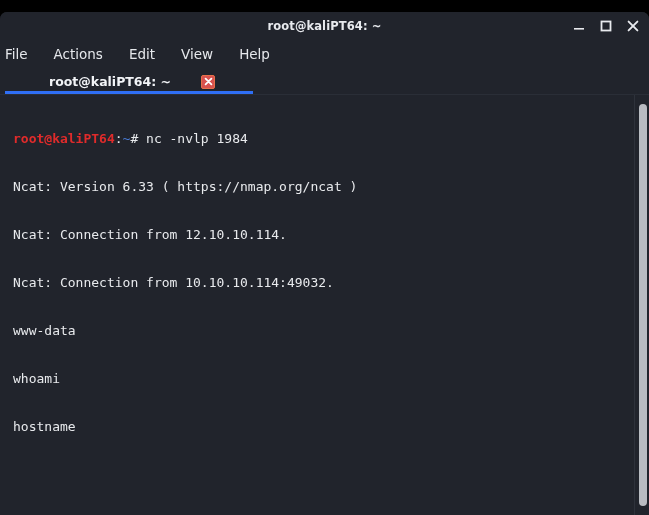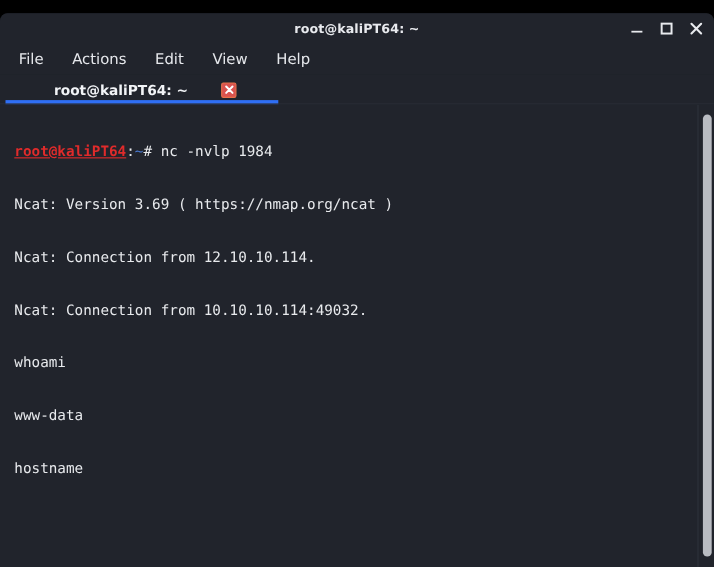--- a/index.html
+++ b/index.html
@@ -58,21 +58,21 @@
     position: relative;
     cursor: default;
   }
   .wc svg { display: block; }
 
   
   .menubar {
     height: 28px;
     display: flex;
     align-items: center;
-    padding-left: 15px;
+    padding-left: 3px;
     gap: 22px;
     background: #21242c;
   }
   .menu-item {
     font-family: "DejaVu Sans", sans-serif;
     font-size: 13.5px;
     color: #e6e8ec;
     cursor: default;
     user-select: none;
     padding: 1px 2px;
@@ -146,21 +146,21 @@
     bottom: 0;
     padding: 4px 0 0 13px;
     box-sizing: border-box;
     font-family: "DejaVu Sans Mono", monospace;
     font-size: 13px;
     line-height: 16px;
     color: #e8eaed;
     white-space: pre;
   }
   .line { height: 16px; }
-  .c-red   { color: #e02b2b; font-weight: bold; text-decoration: underline; }
+  .c-red   { color: #e02b2b; font-weight: bold; }
   .c-white { color: #e8eaed; }
   .c-blue  { color: #4a7bd4; }
 
   
   .scroll-track {
     position: absolute;
     right: 0;
     top: 0;
     width: 15px;
     height: 429px;
@@ -221,25 +221,25 @@
           </svg>
       </span>
     </div>
     <div class="tab-underline"></div>
     <div class="tabbar-base"></div>
   </div>
 
   <div class="terminal">
     <div class="term-body">
       <div class="line"><span class="c-red">root@kaliPT64</span><span class="c-white">:</span><span class="c-blue">~</span><span class="c-white"># </span><span class="c-white">nc -nvlp 1984</span></div>
-      <div class="line">Ncat: Version 3.69 ( https://nmap.org/ncat )</div>
+      <div class="line">Ncat: Version 6.33 ( https://nmap.org/ncat )</div>
       <div class="line">Ncat: Connection from 12.10.10.114.</div>
       <div class="line">Ncat: Connection from 10.10.10.114:49032.</div>
+      <div class="line">www-data</div>
       <div class="line">whoami</div>
-      <div class="line">www-data</div>
       <div class="line">hostname</div>
       
       
     </div>
 
     <div class="scroll-track">
       <div class="scroll-thumb"></div>
     </div>
   </div>
 

